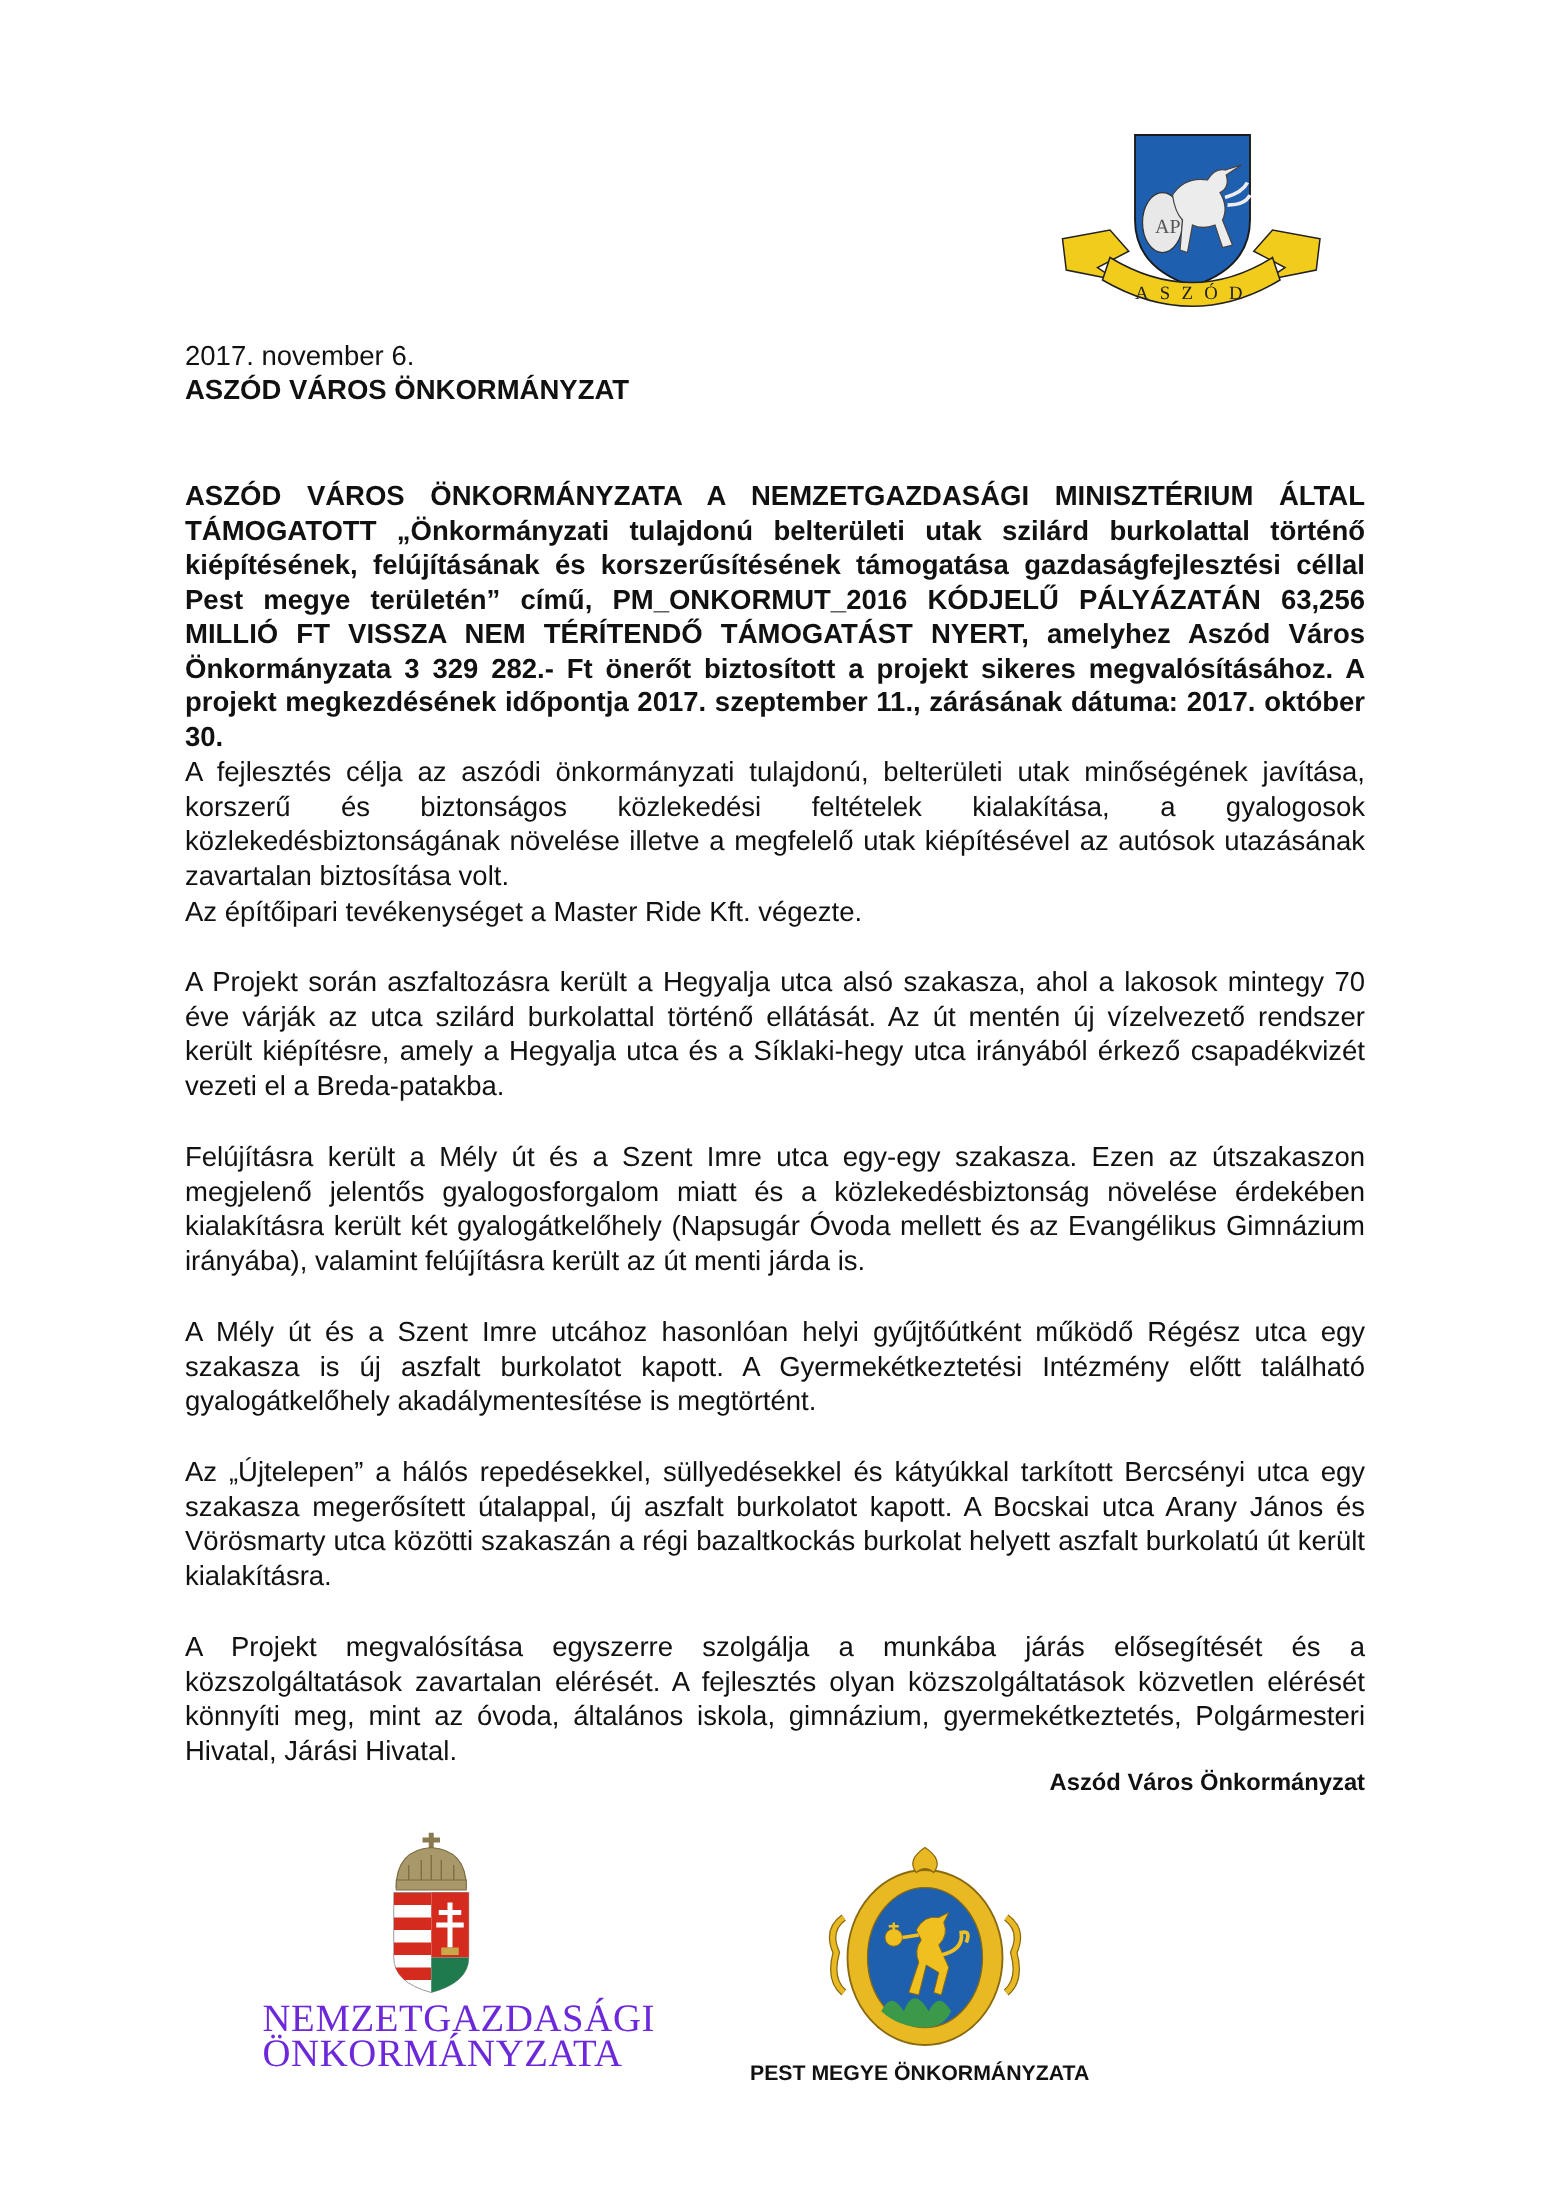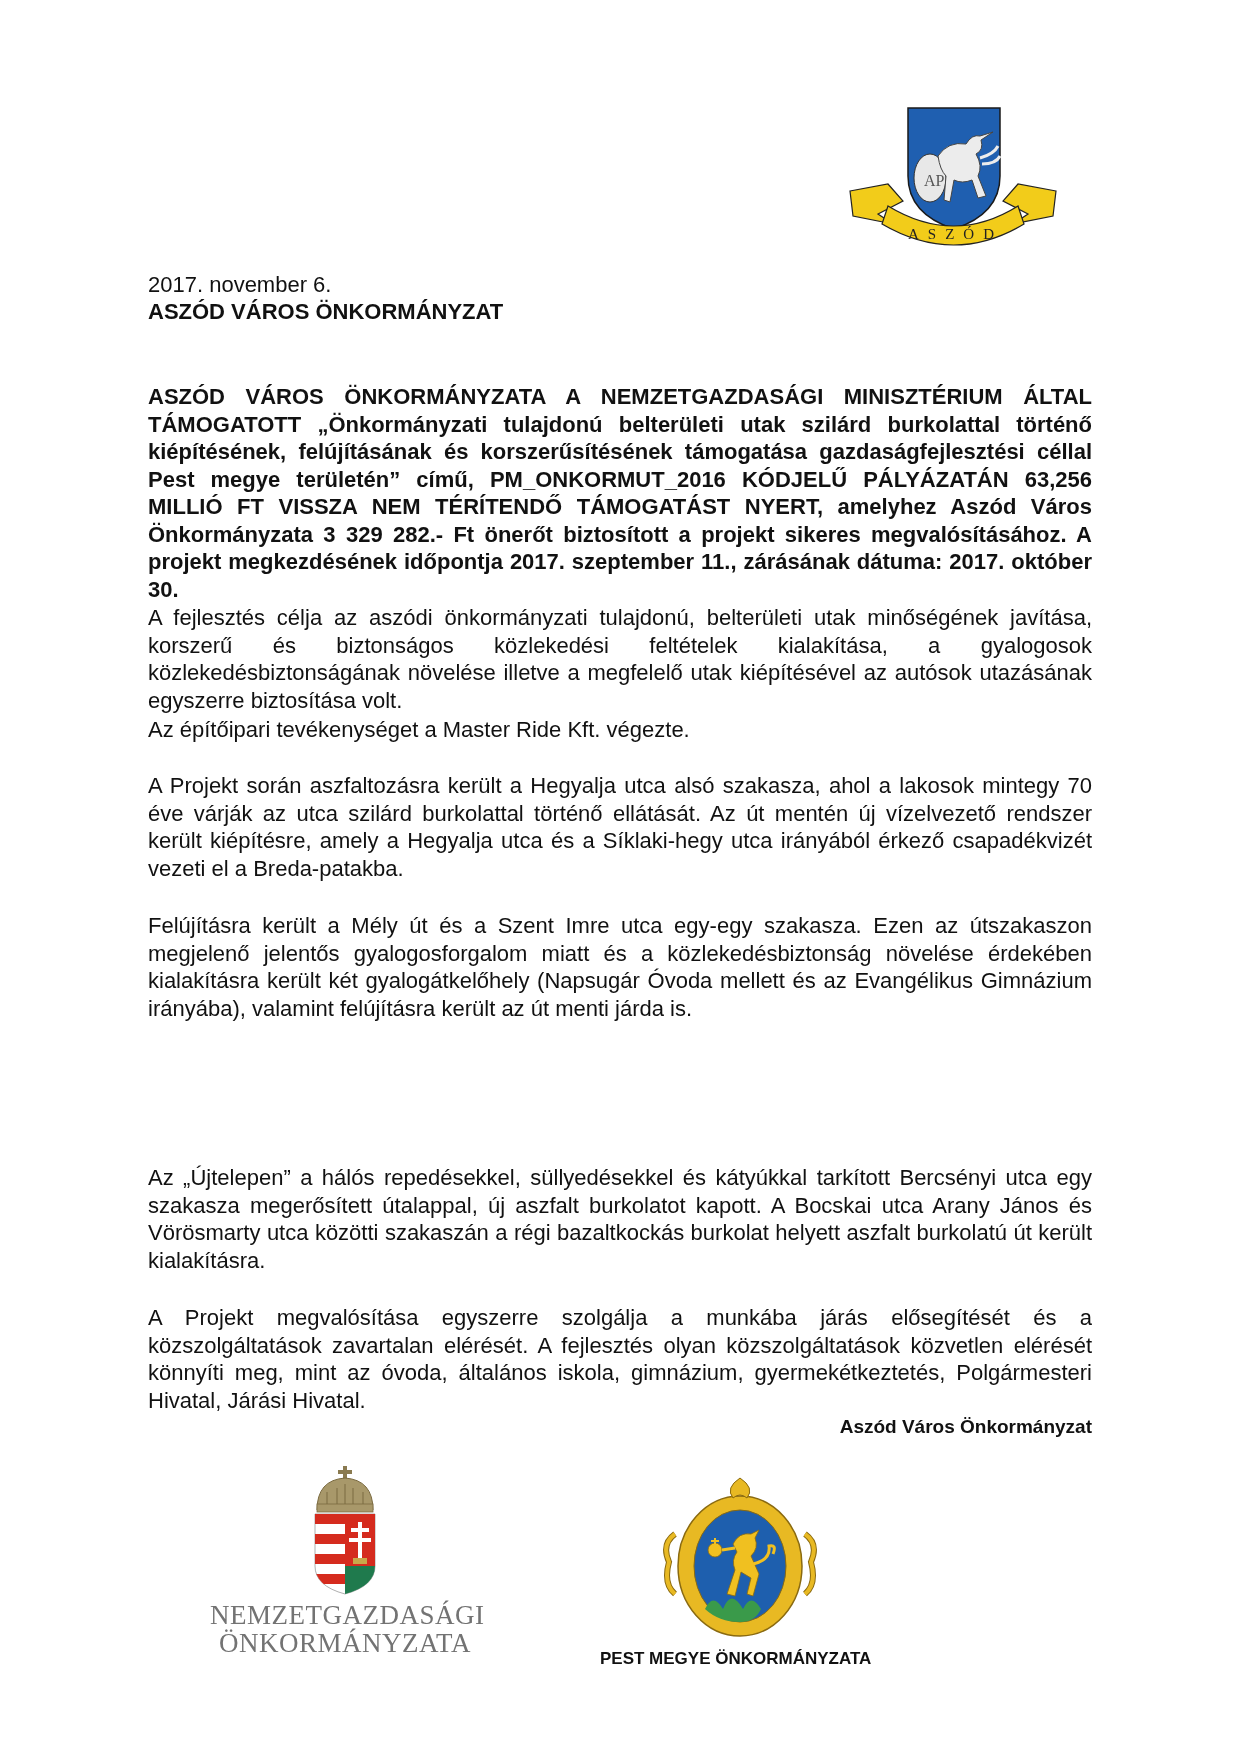--- a/index.html
+++ b/index.html
@@ -77,24 +77,24 @@
       width: 250px;
       height: 190px;
     }
     .ngm-text {
       position: absolute;
       left: 210px;
       top: 1585px;
       width: 270px;
       text-align: center;
       font-family: "Liberation Serif", "DejaVu Serif", serif;
-      font-size: 27px;
+      font-size: 31px;
       line-height: 28px;
       letter-spacing: 0.5px;
-      color: #737373;
+      color: #6d28d9;
     }
     .logo-pest {
       position: absolute;
       left: 655px;
       top: 1458px;
       width: 170px;
       height: 170px;
     }
     .pest-text {
       position: absolute;
@@ -128,24 +128,25 @@
       <path d="M40 100 Q106 140 170 100 L176 118 Q106 160 34 118 Z" fill="#f2cc1a" stroke="#222" stroke-width="1.2"></path>
       <text x="60" y="133" font-family="Liberation Serif, serif" font-size="15" fill="#222" letter-spacing="9">ASZÓD</text>
     </svg>
   </div>
 
   <p class="text-block date">2017. november 6.</p>
   <p class="text-block org">ASZÓD VÁROS ÖNKORMÁNYZAT</p>
 
   <p class="text-block headline">ASZÓD VÁROS ÖNKORMÁNYZATA A NEMZETGAZDASÁGI MINISZTÉRIUM ÁLTAL TÁMOGATOTT „Önkormányzati tulajdonú belterületi utak szilárd burkolattal történő kiépítésének, felújításának és korszerűsítésének támogatása gazdaságfejlesztési céllal Pest megye területén” című, PM_ONKORMUT_2016 KÓDJELŰ PÁLYÁZATÁN 63,256 MILLIÓ FT VISSZA NEM TÉRÍTENDŐ TÁMOGATÁST NYERT, amelyhez Aszód Város Önkormányzata 3 329 282.- Ft önerőt biztosított a projekt sikeres megvalósításához. A projekt megkezdésének időpontja 2017. szeptember 11., zárásának dátuma: 2017. október 30.</p>
 
-  <p class="text-block para p1">A fejlesztés célja az aszódi önkormányzati tulajdonú, belterületi utak minőségének javítása, korszerű és biztonságos közlekedési feltételek kialakítása, a gyalogosok közlekedésbiztonságának növelése illetve a megfelelő utak kiépítésével az autósok utazásának egyszerre biztosítása volt.</p>
+  <p class="text-block para p1">A fejlesztés célja az aszódi önkormányzati tulajdonú, belterületi utak minőségének javítása, korszerű és biztonságos közlekedési feltételek kialakítása, a gyalogosok közlekedésbiztonságának növelése illetve a megfelelő utak kiépítésével az autósok utazásának zavartalan biztosítása volt.</p>
   <p class="text-block para p2">Az építőipari tevékenységet a Master Ride Kft. végezte.</p>
   <p class="text-block para p3">A Projekt során aszfaltozásra került a Hegyalja utca alsó szakasza, ahol a lakosok mintegy 70 éve várják az utca szilárd burkolattal történő ellátását. Az út mentén új vízelvezető rendszer került kiépítésre, amely a Hegyalja utca és a Síklaki-hegy utca irányából érkező csapadékvizét vezeti el a Breda-patakba.</p>
   <p class="text-block para p4">Felújításra került a Mély út és a Szent Imre utca egy-egy szakasza. Ezen az útszakaszon megjelenő jelentős gyalogosforgalom miatt és a közlekedésbiztonság növelése érdekében kialakításra került két gyalogátkelőhely (Napsugár Óvoda mellett és az Evangélikus Gimnázium irányába), valamint felújításra került az út menti járda is.</p>
+  <p class="text-block para p5">A Mély út és a Szent Imre utcához hasonlóan helyi gyűjtőútként működő Régész utca egy szakasza is új aszfalt burkolatot kapott. A Gyermekétkeztetési Intézmény előtt található gyalogátkelőhely akadálymentesítése is megtörtént.</p>
   <p class="text-block para p6">Az „Újtelepen” a hálós repedésekkel, süllyedésekkel és kátyúkkal tarkított Bercsényi utca egy szakasza megerősített útalappal, új aszfalt burkolatot kapott. A Bocskai utca Arany János és Vörösmarty utca közötti szakaszán a régi bazaltkockás burkolat helyett aszfalt burkolatú út került kialakításra.</p>
   <p class="text-block para p7">A Projekt megvalósítása egyszerre szolgálja a munkába járás elősegítését és a közszolgáltatások zavartalan elérését. A fejlesztés olyan közszolgáltatások közvetlen elérését könnyíti meg, mint az óvoda, általános iskola, gimnázium, gyermekétkeztetés, Polgármesteri Hivatal, Járási Hivatal.</p>
 
   <p class="signature">Aszód Város Önkormányzat</p>
 
   <div class="logo-ngm">
     <svg width="250" height="140" viewBox="0 0 250 140">
       <g transform="translate(95,0)">
 
         <rect x="28" y="0" width="4" height="14" fill="#8a7a50"></rect>

